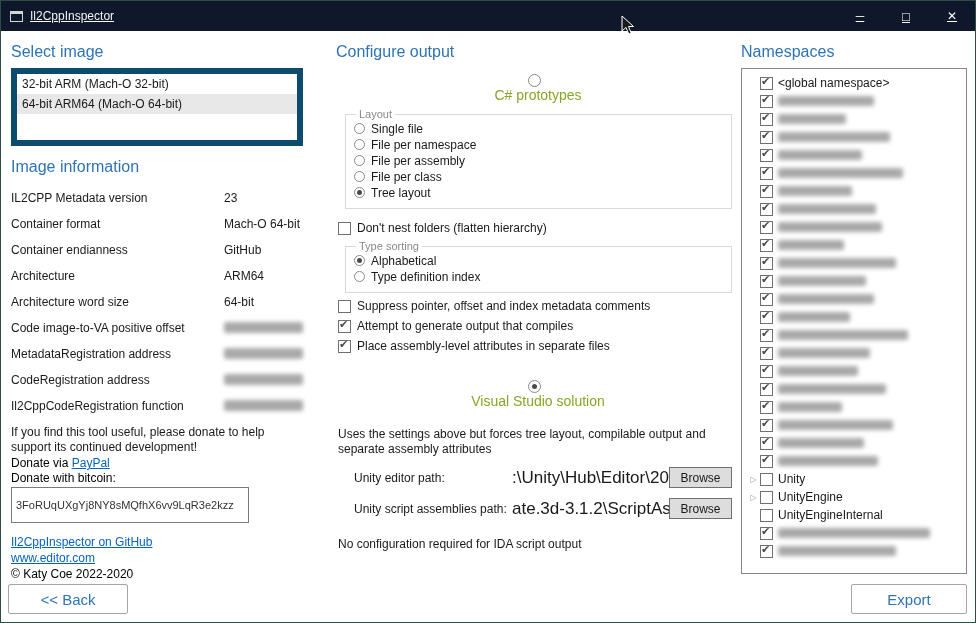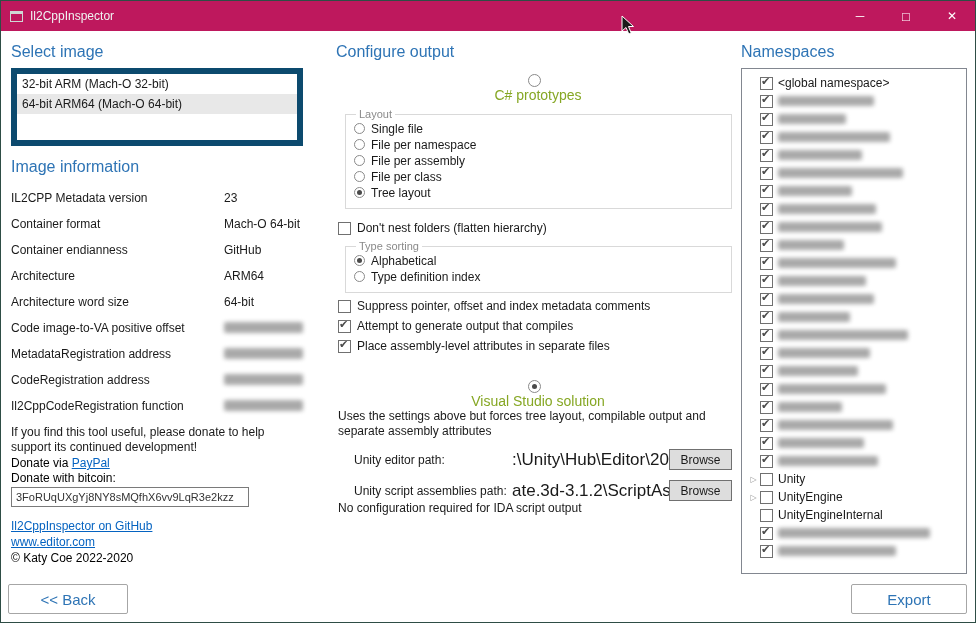--- a/index.html
+++ b/index.html
@@ -1,21 +1,21 @@
 <!DOCTYPE html>
 <html><head>
 <meta charset="utf-8">
 <style>
   * { margin:0; padding:0; box-sizing:border-box; }
   html,body { width:976px; height:623px; overflow:hidden; background:#fff;
               font-family:"Liberation Sans", sans-serif; }
   .window { position:relative; width:976px; height:623px; border:1px solid #2e4d45; background:#fff; }
 
   
-  .titlebar { height:30px; background:#be185d; display:flex; align-items:center; color:#fff; }
+  .titlebar { height:30px; background:#0f172a; display:flex; align-items:center; color:#fff;text-decoration:underline; }
   .app-icon { width:13px; height:11px; border:1px solid #cfd8d5; margin:0 7px 0 9px; position:relative; }
   .app-icon::before { content:""; position:absolute; left:0; right:0; top:0; height:2px; background:#cfd8d5; }
   .tb-title { font-size:12px; color:#f0f3f2; flex:1; }
   .win-controls { display:flex; height:30px; }
   .win-btn { width:46px; height:30px; display:flex; align-items:center; justify-content:center;
              color:#fff; font-size:12px; cursor:default; }
   .win-btn.max { font-size:13px; }
 
   
   .content { position:absolute; top:30px; left:0; right:0; bottom:0; }
@@ -32,21 +32,21 @@
   .info-title { margin-top:16px; }
   .info-table { margin-top:15px; }
   .info-row { display:flex; align-items:center; height:13px; margin-bottom:13px; }
   .info-row .k { flex:0 0 213px; font-size:12px; color:#1a1a1a; }
   .info-row .v { font-size:12px; color:#1a1a1a; }
   .blur-bar { display:inline-block; height:11px; background:#a9a9a9; border-radius:2px; filter:blur(2px); }
   .donate-text { font-size:12px; color:#1a1a1a; line-height:15px; margin-top:3px; width:280px; }
   .donate-line { font-size:12px; margin-top:1px; }
   a.link { color:#0563c1; text-decoration:underline; font-size:12px; }
   .btc-input { display:block; margin-top:2px; width:238px; height:20px; border:1px solid #7a7a7a;
-               font-size:11px; padding:1px 4px; color:#333; font-family:"Liberation Sans", sans-serif; }
+               font-size:11px; padding:17px 4px; color:#333; font-family:"Liberation Sans", sans-serif; }
   .links-block { margin-top:12px; }
   .links-block div { margin-top:2px; font-size:12px; }
   .footer-btn { position:absolute; bottom:8px; height:30px; background:#fff; border:1px solid #a6a6a6;
                 border-radius:2px; color:#2e74b5; font-size:15px; display:flex; align-items:center;
                 justify-content:center; cursor:default; }
   .back-btn { left:-3px; width:120px; }
   .export-btn { right:0px; width:116px; }
 
   
   .radio { width:13px; height:13px; border:1px solid #8a8a8a; border-radius:50%; background:#fff;
@@ -60,21 +60,21 @@
 
   
   .radio-main { display:flex; align-items:center; margin-top:13px;flex-direction:column; }
   .green-label { color:#86a724; font-size:14px; margin-left:8px; }
   fieldset { border:1px solid #d9d9d9; margin:5px 0 0 9px; padding:0 8px 8px 8px; }
   legend { font-size:11px; color:#8a8a8a; padding:0 3px; margin-left:2px; }
   .opt-row { display:flex; align-items:center; height:15px; margin-top:1px; }
   .opt-label { font-size:12px; color:#1a1a1a; margin-left:6px; }
   .cb-row { display:flex; align-items:center; margin:12px 0 0 2px; }
   .cb-row.tight { margin-top:6px; }
-  .desc { font-size:12px; color:#1a1a1a; line-height:15px; margin:0 0 0 2px; width:386px; }
+  .desc { font-size:12px; color:#1a1a1a; line-height:15px; margin:18px 0 0 2px; width:386px; }
   .path-row { display:flex; align-items:center; margin:10px 0 0 18px; }
   .path-label { font-size:12px; flex:0 0 158px; color:#1a1a1a; }
   .path-value { flex:1; text-align:right; font-size:17px; color:#1a1a1a; padding-right:11px;
                 white-space:nowrap; overflow:hidden; }
   .browse-btn { width:63px; height:21px; background:#ddd; border:1px solid #707070; font-size:12px;
                 color:#1a1a1a; display:flex; align-items:center; justify-content:center; cursor:default; }
   .vs-section { margin-top:27px; }
   .ida-section { margin-top:34px; }
 
   

